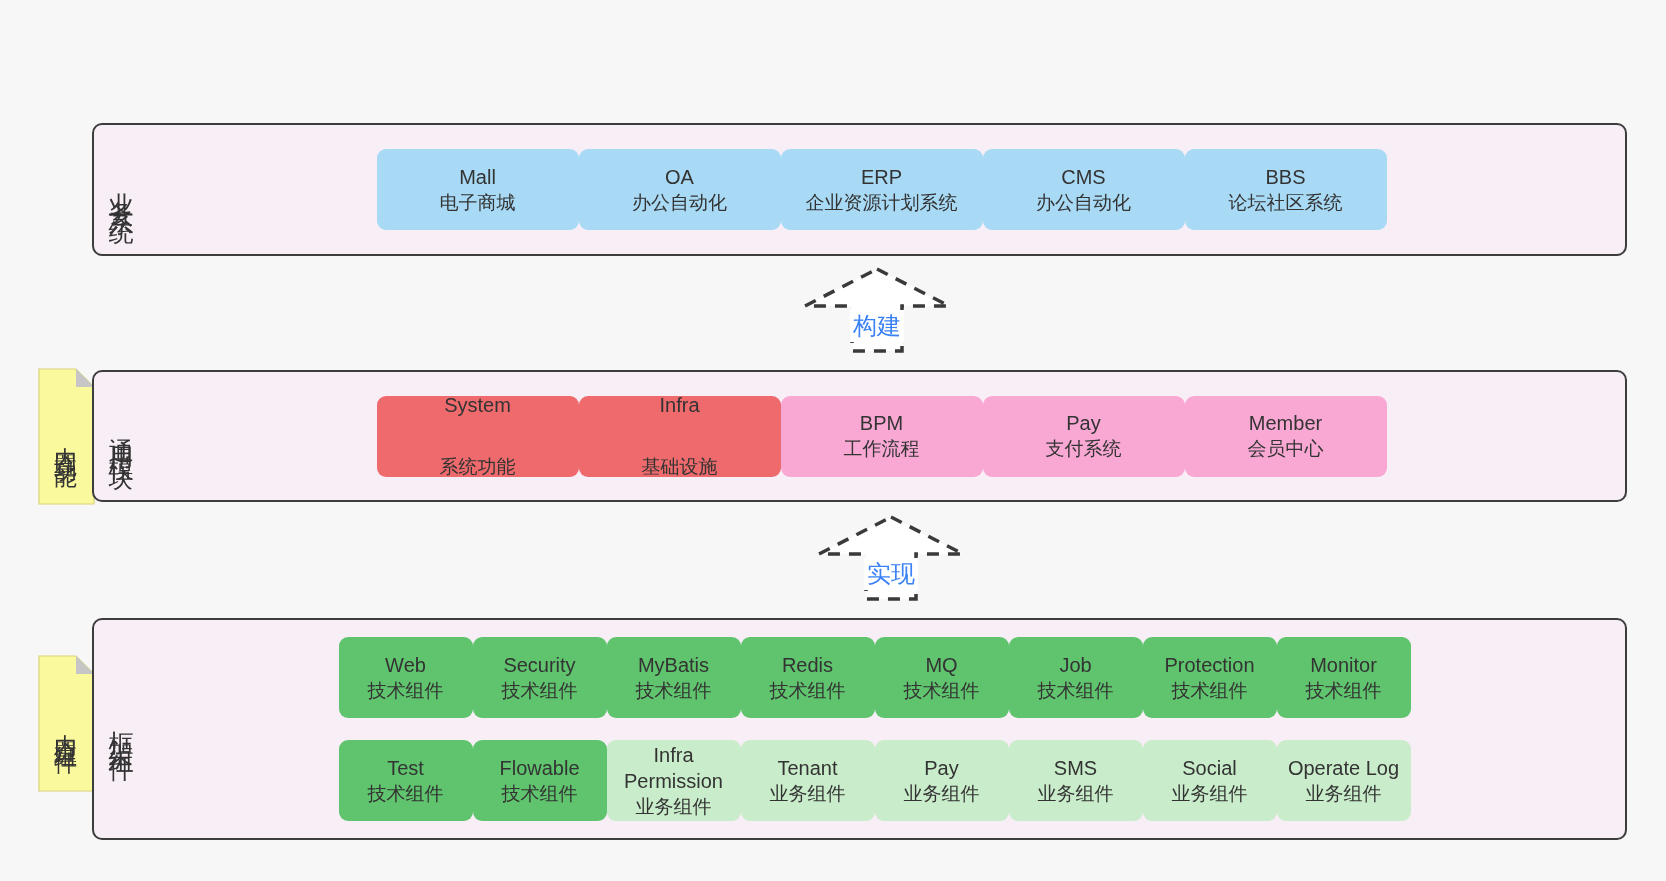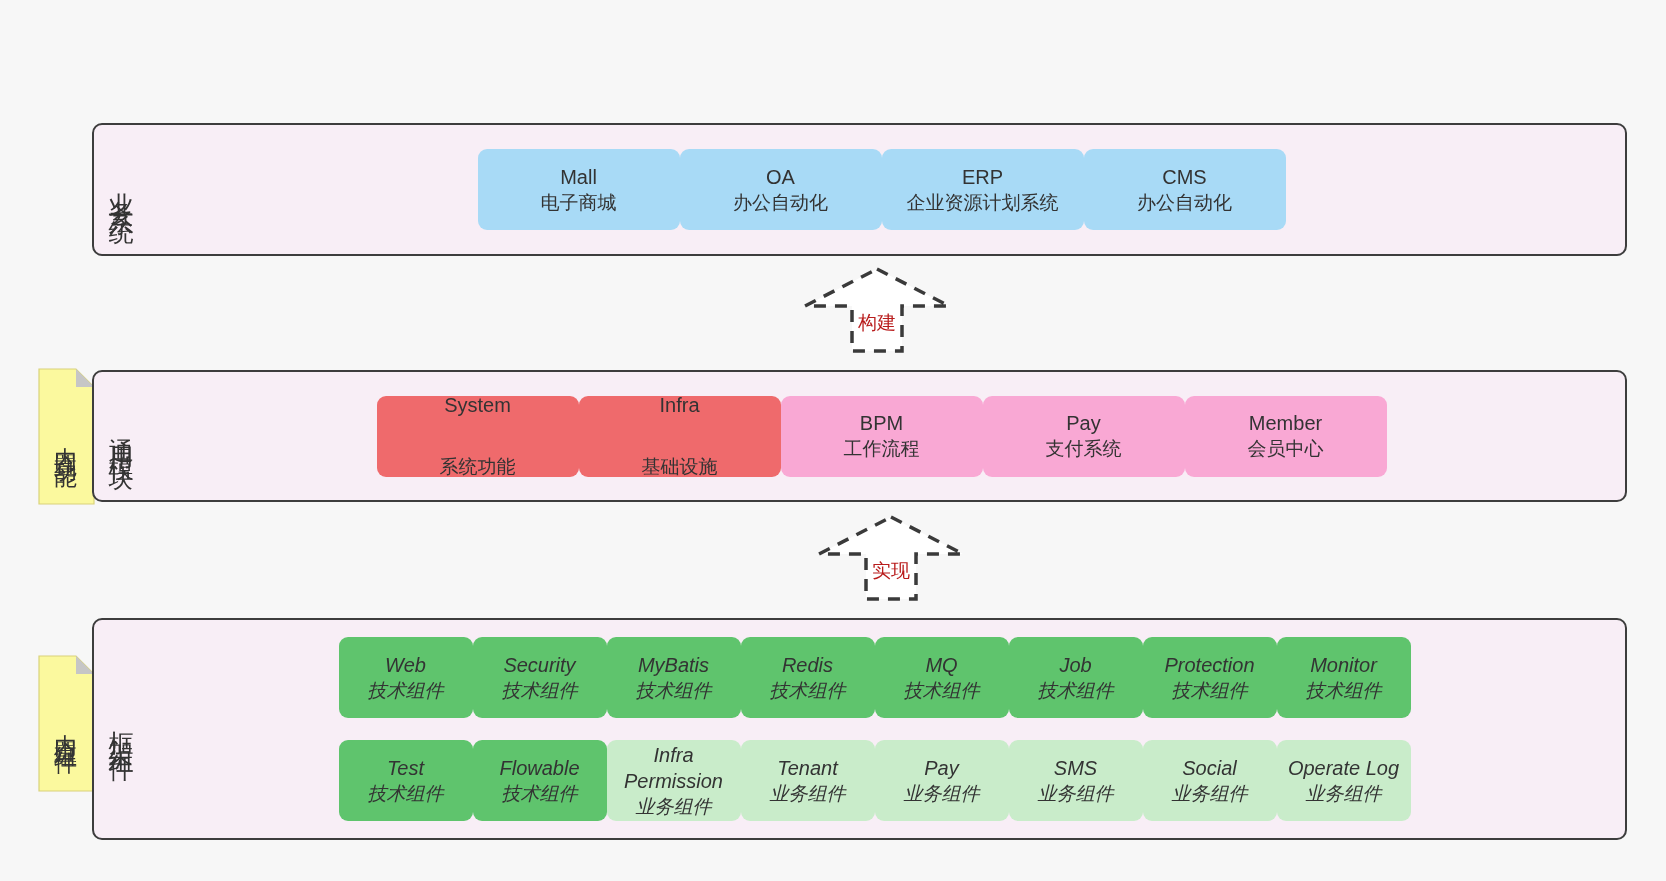--- a/index.html
+++ b/index.html
@@ -37,21 +37,21 @@
   }
   .layer-3 .boxes-row{flex:0 0 auto;padding:0;}
   .box{
     height:81px;border-radius:9px;
     display:flex;flex-direction:column;align-items:center;justify-content:center;
     text-align:center;line-height:26px;font-size:20px;
     box-sizing:border-box;padding:2px 4px;
   }
   .box .desc{font-size:19px;}
   .w-wide{width:202px;}
-  .w-narrow{width:134px;font-style:italic;}
+  .w-narrow{width:134px;}
   .v-blue{background:#a8daf6;}
   .v-red{background:#ef6a6c;gap:36px;}
   .v-pink{background:#f9a8d4;}
   .v-green{background:#5fc46d;}
   .v-lightgreen{background:#c9ecca;}
   .note{
     position:absolute;left:38px;width:57px;height:137px;
   }
   .note-2{top:368px;}
   .note-3{top:655px;}
@@ -63,21 +63,21 @@
     font-size:23px;letter-spacing:6px;color:#333;
     padding-top:8px;box-sizing:border-box;
   }
   .arrow{
     position:absolute;width:150px;height:88px;
   }
   .arrow-1{left:802px;top:266px;}
   .arrow-2{left:816px;top:514px;}
   .arrow .arrow-label{
     position:absolute;left:50%;top:44px;transform:translateX(-50%);
-    background:#ffffff;font-size:19px;color:#b91c1c;
+    background:#ffffff;font-size:24px;color:#3b82f6;
     padding:0 3px;white-space:nowrap;
   }
 </style>
 </head>
 <body>
 
 <div class="layer layer-1">
   <div class="layer-label">业务系统</div>
   <div class="boxes-row">
     <div class="box w-wide v-blue">
@@ -88,20 +88,24 @@
       <span>OA</span>
       <span class="desc">办公自动化</span>
     </div>
     <div class="box w-wide v-blue">
       <span>ERP</span>
       <span class="desc">企业资源计划系统</span>
     </div>
     <div class="box w-wide v-blue">
       <span>CMS</span>
       <span class="desc">办公自动化</span>
+    </div>
+    <div class="box w-wide v-blue">
+      <span>BBS</span>
+      <span class="desc">论坛社区系统</span>
     </div>
   </div>
 </div>
 
 <div class="arrow arrow-1">
   <svg width="150" height="88" viewBox="0 0 150 88">
     <path d="M75,3 L147,40 L100,40 L100,85 L50,85 L50,40 L3,40 Z" fill="#ffffff" stroke="#3a3a3a" stroke-width="3.5" stroke-dasharray="12 9"></path>
   </svg>
   <span class="arrow-label">构建</span>
 </div>

